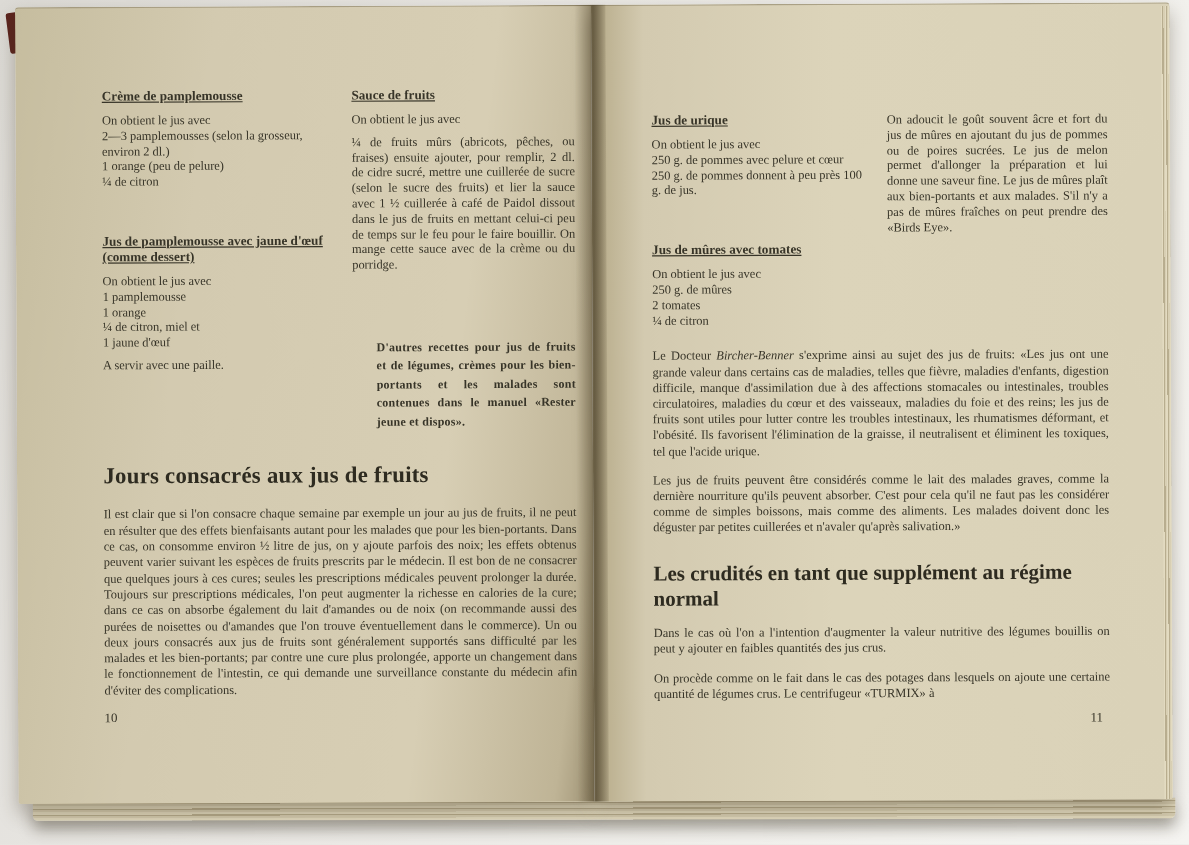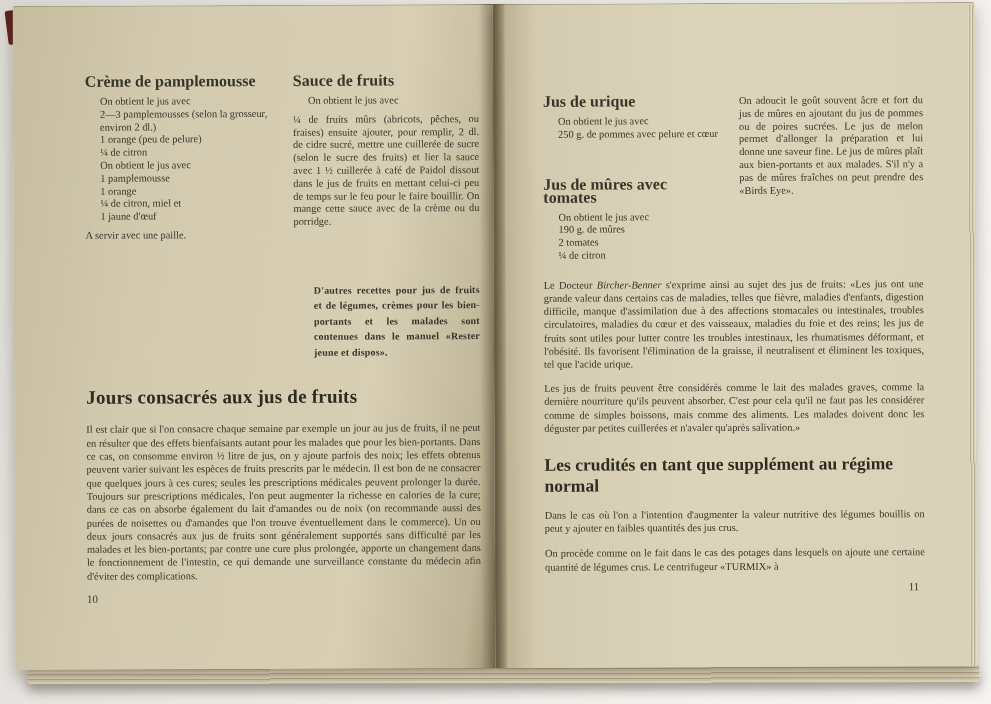--- a/index.html
+++ b/index.html
@@ -51,23 +51,23 @@
   }
   .content { position:absolute; color:#373428; hyphens:auto; }
   .content-left  { left:72px;  top:68px; width:394px; }
   .content-right { left:50px;  top:90px; width:380px; }
   .cols { display:flex; }
   .content-left  .cols { gap:22px; }
   .content-right .cols { gap:16px; }
   .content-left  .col1, .content-left  .col2 { width:186px; }
   .content-right .col1 { width:180px; }
   .content-right .col2 { width:184px; margin-top:-5px; }
-  .recipe-title { font-weight:bold; font-size:16px; line-height:13px; margin-bottom:8px; }
+  .recipe-title { font-weight:bold; font-size:11px; line-height:13px; margin-bottom:8px;text-decoration:underline; }
   .mt { margin-top:36px; }
-  .line { font-size:10.4px; line-height:12.8px;margin-left:15px; }
+  .line { font-size:10.4px; line-height:12.8px; }
   .para { font-size:10.4px; line-height:12.8px; margin-top:6px; text-align:justify; }
   .note {
     font-weight:bold; font-size:10px; line-height:15.5px;
     margin-top:54px; text-align:justify; letter-spacing:0.2px;margin-left:20px;
   }
   .section-heading {
     font-weight:bold; font-size:19px; line-height:22px;
     margin-top:26px; color:#2e2b20; letter-spacing:0.2px;
   }
   .section-body { font-size:10.4px; line-height:13.3px; margin-top:14px; text-align:justify; }
@@ -93,20 +93,21 @@
     <div class="page page-left">
       <div class="content content-left">
         <div class="cols">
           <div class="col1">
             <div class="recipe-title">Crème de pamplemousse</div>
             <div class="line">On obtient le jus avec</div>
             <div class="line">2—3 pamplemousses (selon la grosseur, environ 2 dl.)</div>
             <div class="line">1 orange (peu de pelure)</div>
             <div class="line">¼ de citron</div>
 
+            <div class="recipe-title mt">Jus de pamplemousse avec jaune d'œuf (comme dessert)</div>
             <div class="line">On obtient le jus avec</div>
             <div class="line">1 pamplemousse</div>
             <div class="line">1 orange</div>
             <div class="line">¼ de citron, miel et</div>
             <div class="line">1 jaune d'œuf</div>
             <div class="para">A servir avec une paille.</div>
           </div>
 
           <div class="col2">
             <div class="recipe-title">Sauce de fruits</div>
@@ -123,24 +124,25 @@
     </div>
 
     <div class="page page-right">
       <div class="right-edge"></div>
       <div class="content content-right">
         <div class="cols">
           <div class="col1">
             <div class="recipe-title">Jus de urique</div>
             <div class="line">On obtient le jus avec</div>
             <div class="line">250 g. de pommes avec pelure et cœur</div>
+            <div class="line">250 g. de pommes donnent à peu près 100 g. de jus.</div>
 
             <div class="recipe-title mt">Jus de mûres avec tomates</div>
             <div class="line">On obtient le jus avec</div>
-            <div class="line">190 g. de mûres</div>
+            <div class="line">250 g. de mûres</div>
             <div class="line">2 tomates</div>
             <div class="line">¼ de citron</div>
           </div>
 
           <div class="col2">
             <div class="para">On adoucit le goût souvent âcre et fort du jus de mûres en ajoutant du jus de pommes ou de poires sucrées. Le jus de melon permet d'allonger la préparation et lui donne une saveur fine. Le jus de mûres plaît aux bien-portants et aux malades. S'il n'y a pas de mûres fraîches on peut prendre des «Birds Eye».</div>
           </div>
         </div>
 
         <p class="quote-para"><span>Le Docteur </span><span class="italic">Bircher-Benner</span><span> s'exprime ainsi au sujet des jus de fruits: «Les jus ont une grande valeur dans certains cas de maladies, telles que fièvre, maladies d'enfants, digestion difficile, manque d'assimilation due à des affections stomacales ou intestinales, troubles circulatoires, maladies du cœur et des vaisseaux, maladies du foie et des reins; les jus de fruits sont utiles pour lutter contre les troubles intestinaux, les rhumatismes déformant, et l'obésité. Ils favorisent l'élimination de la graisse, il neutralisent et éliminent les toxiques, tel que l'acide urique.</span></p>

